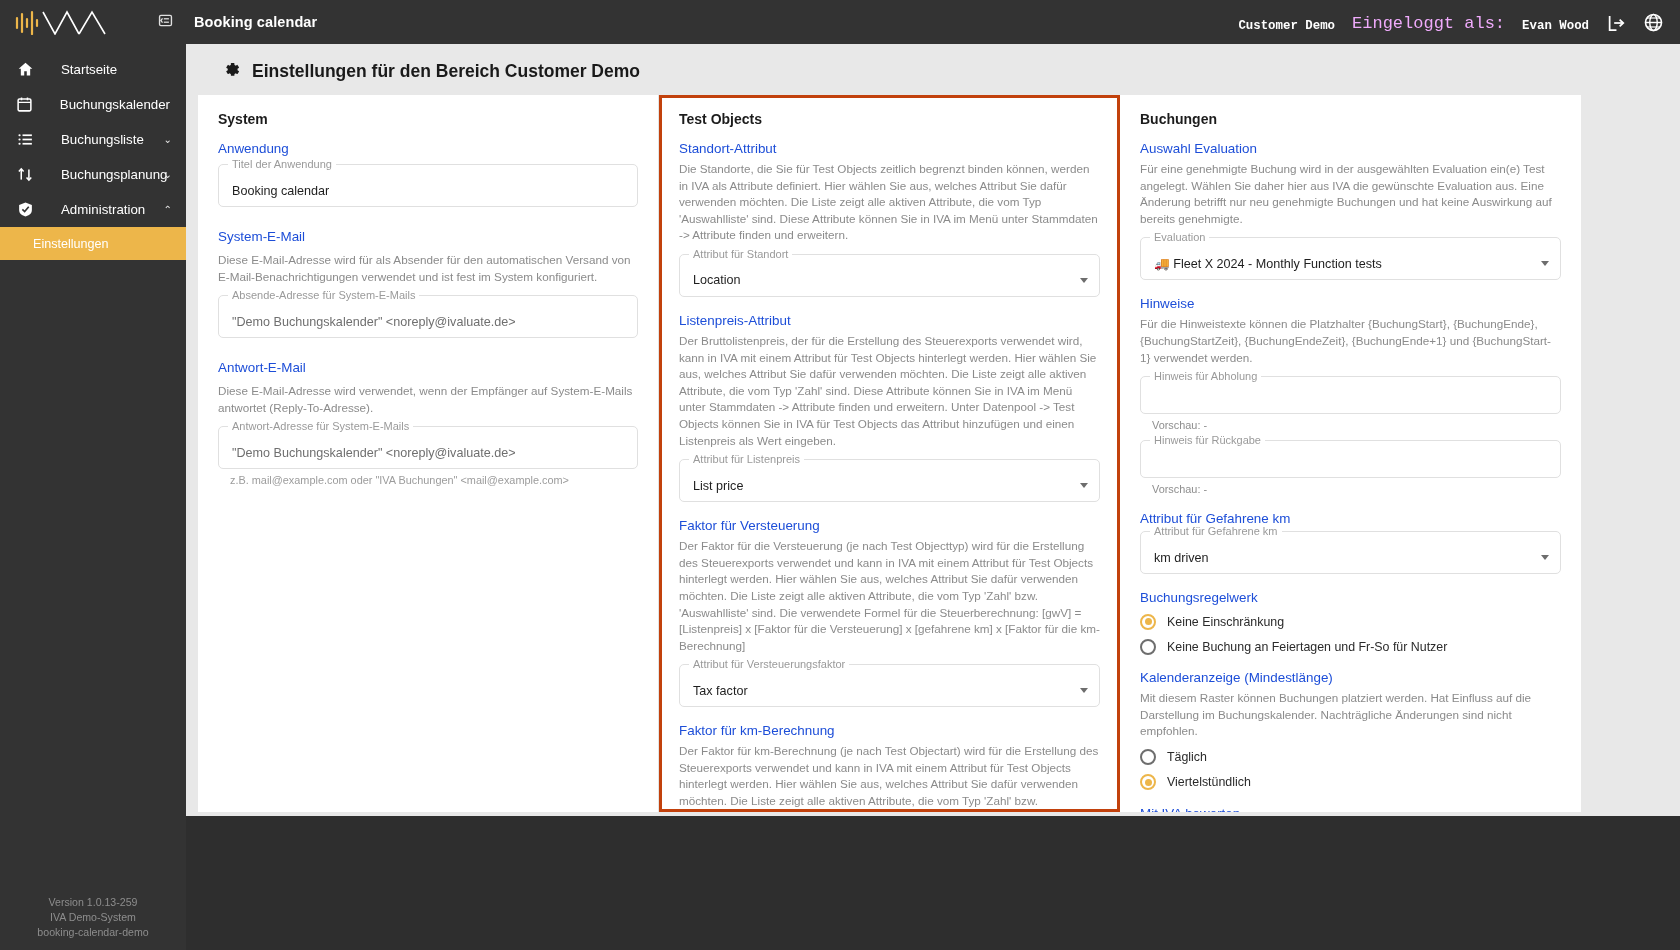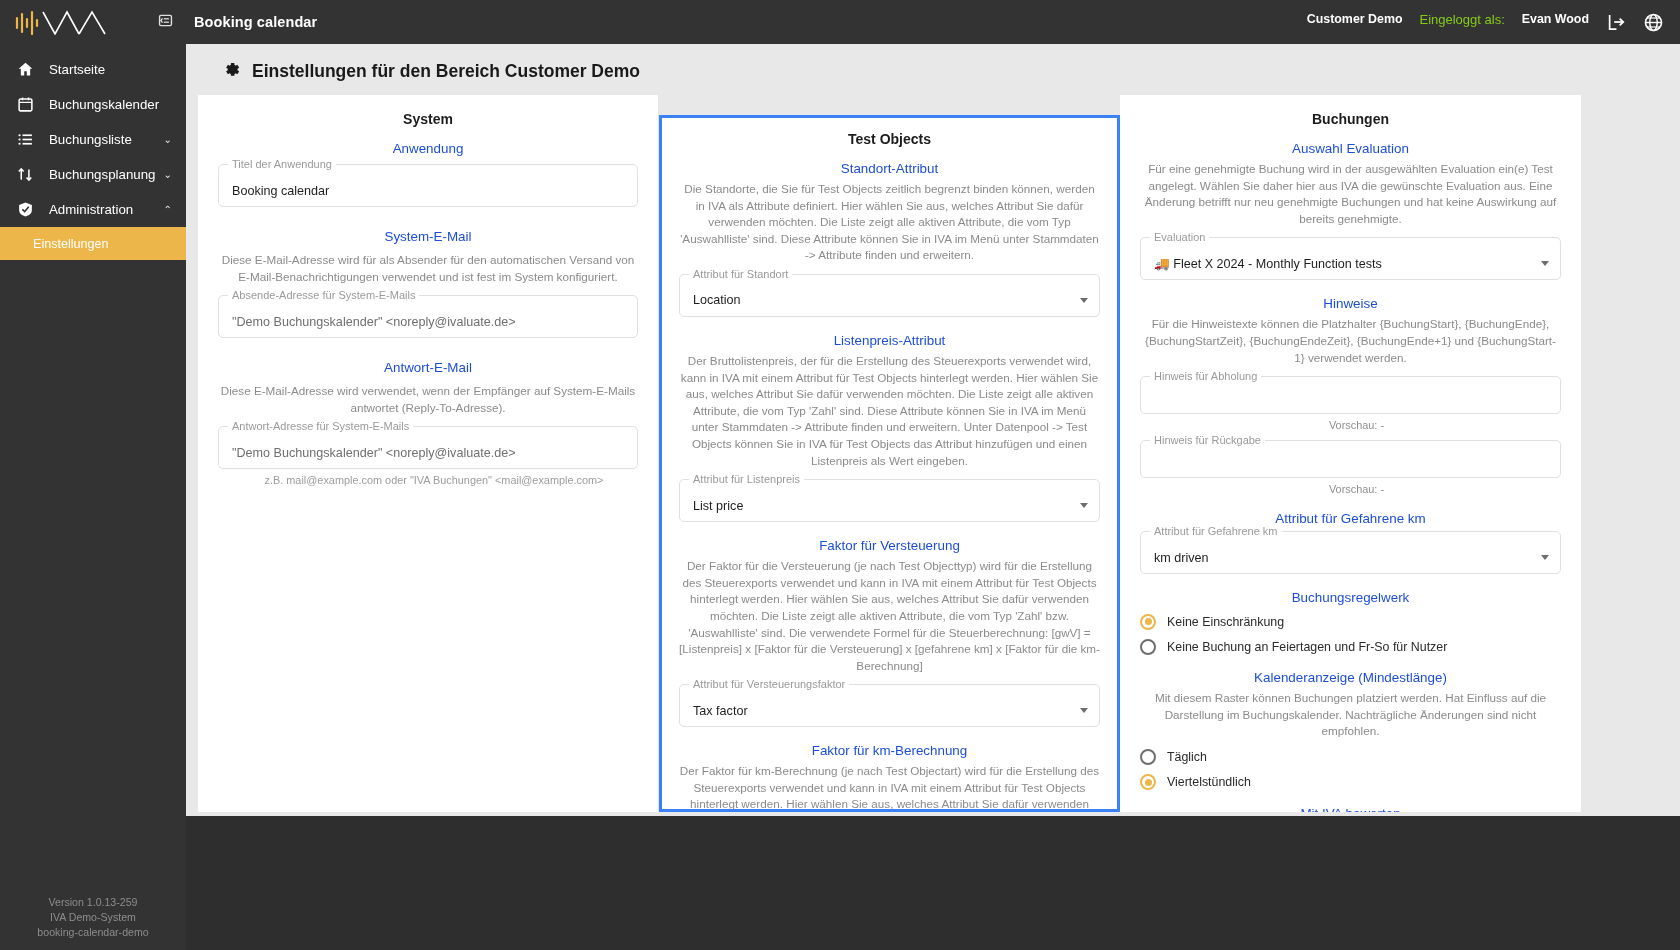--- a/index.html
+++ b/index.html
@@ -19,21 +19,21 @@
     position: relative;
   }
   .sidebar-top {
     height: 44px; display: flex; align-items: center;
     padding: 0 12px 0 14px; justify-content: space-between;
   }
   .logo { display: flex; align-items: flex-end; height: 26px; }
   .collapse-icon { opacity: .85; cursor: pointer; }
   .nav { margin-top: 8px; }
   .nav-item {
-    display: flex; align-items: center; gap: 14px;
+    display: flex; align-items: center; gap: 26px;
     height: 35px; padding: 0 16px; cursor: pointer;
     font-size: 13.3px; color: #ffffff; position: relative;
   }
   .nav-item .ico { width: 19px; display: flex; justify-content: center; align-items: center; }
   .nav-item .chev { position: absolute; right: 14px; font-size: 10px; opacity: .9; }
   .nav-sub {
     height: 33px; display: flex; align-items: center;
     padding-left: 33px; font-size: 12.6px;
     background: #edb64a; color: #ffffff; cursor: pointer;
   }
@@ -46,48 +46,48 @@
   .main {
     flex: 1; height: 816px; background: #ffffff;
     display: flex; flex-direction: column; min-width: 0;
   }
   .topbar {
     height: 44px; min-height: 44px; background: #333333;
     display: flex; align-items: center; padding: 0 16px 0 8px;
     color: #ffffff;
   }
   .topbar-title { font-size: 14.5px; font-weight: bold; letter-spacing: .1px; }
-  .topbar-right { margin-left: auto; display: flex; align-items: flex-start; gap: 17px; }
+  .topbar-right { margin-left: auto; display: flex; align-items: flex-end; gap: 17px; font-family: Liberation Mono, monospace; }
   .tb-tenant { font-size: 12.4px; font-weight: bold; }
-  .tb-loggedlabel { font-size: 13px; color: #84cc16; }
+  .tb-loggedlabel { font-size: 17px; color: #f0abfc; }
   .tb-user { font-size: 12.4px; font-weight: bold; }
   .tb-icon { cursor: pointer; display: flex; align-items: center; }
 
   .content-area {
     flex: 1; background: #e8e8e8; padding: 10px 0 0 0;
     display: flex; flex-direction: column; min-height: 0;
   }
   .page-head {
     display: flex; align-items: center; gap: 11px;
     padding: 6px 0 12px 36px;
   }
   .page-head h1 { font-size: 17.5px; font-weight: bold; color: #1a1a1a; }
 
   .panel-row {
     flex: 1; display: flex; gap: 0;
-    padding: 0 0 4px 12px; min-height: 0; overflow: hidden; text-align: center;
+    padding: 0 0 4px 12px; min-height: 0; overflow: hidden;
   }
   .panel {
     background: #ffffff; width: 461px; min-width: 461px;
     padding: 16px 20px 24px 20px; overflow: hidden;
     border-right: 1px solid #e4e4e4;
   }
   .panel.highlight {
-    border: 3px solid #3b82f6;
-    width: 461px; min-width: 461px; padding: 13px 17px 21px 17px; margin-top: 20px;
+    border: 3px solid #c2410c;
+    width: 461px; min-width: 461px; padding: 13px 17px 21px 17px;
   }
   .panel h2 { font-size: 14px; font-weight: bold; color: #1c1c1c; margin-bottom: 14px; }
   .panel h3 { font-size: 13.4px; font-weight: normal; color: #1d4ed8; margin: 0 0 8px 0; }
   .panel h3.tight { margin-bottom: 5px; }
   .desc {
     font-size: 11.7px; line-height: 16.6px; color: #8b8b8b;
     margin-bottom: 10px;
   }
   .grp { margin-bottom: 22px; }
   .grp.sm { margin-bottom: 16px; }

